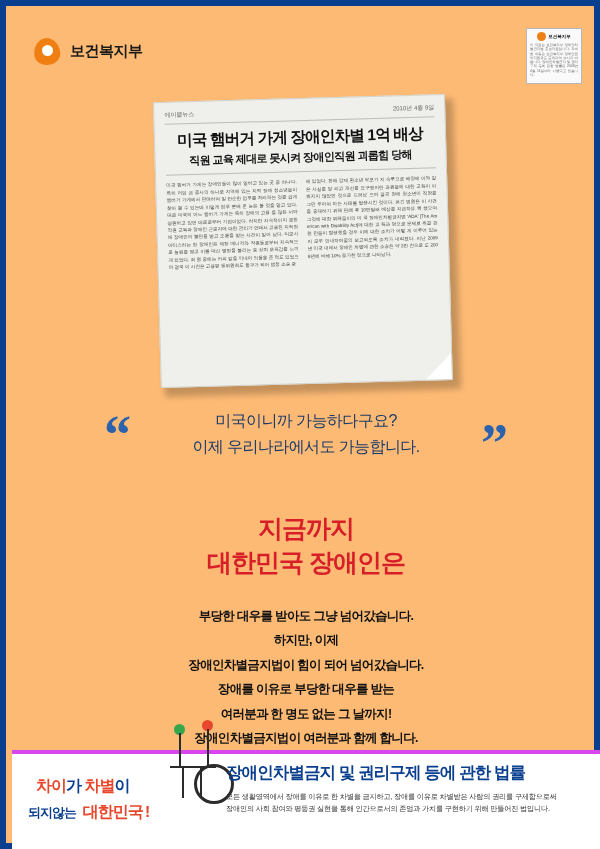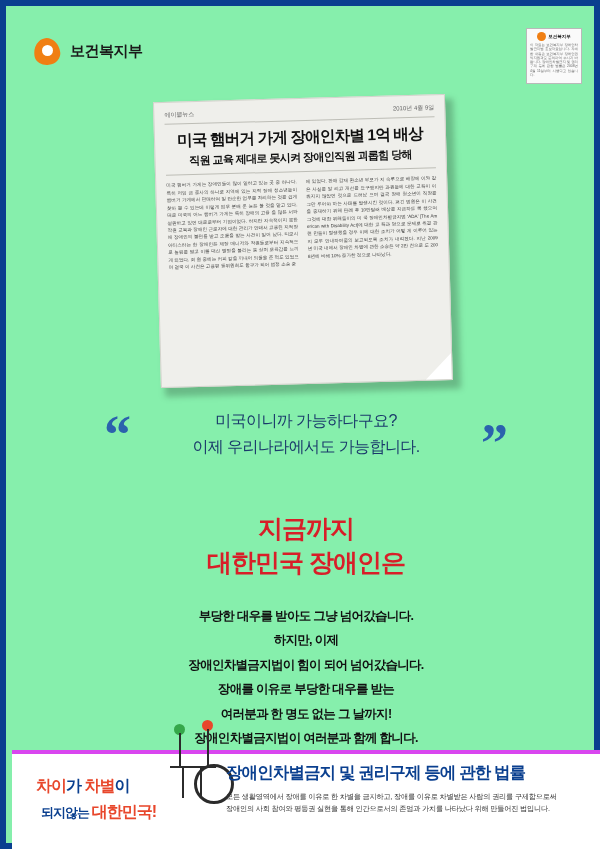--- a/index.html
+++ b/index.html
@@ -8,21 +8,21 @@
     background:#ffffff;
     font-family:"Liberation Sans","DejaVu Sans",sans-serif;
     color:#1b1b1b;
     overflow:hidden;
     position:relative;
   }
   .page{
     position:absolute;left:0;top:0;width:600px;height:849px;
     box-sizing:border-box;
     border:6px solid #0a3f8f;
-    background:#86efac;
+    background:#fdba74;
   }
   .inner{
     position:absolute;left:6px;top:6px;width:588px;height:837px;
   }
 
   
   .header{
     position:absolute;left:0;top:0;width:588px;height:78px;
   }
   .logo{
@@ -137,22 +137,22 @@
   }
   .foot-left{
     position:absolute;left:14px;top:14px;width:180px;height:70px;
   }
   .slogan1{
     position:absolute;left:10px;top:8px;font-size:16px;font-weight:bold;
     color:#0a3f8f;letter-spacing:-1px;
   }
   .slogan1 .hl{color:#e8472c;}
   .slogan2{
-    position:absolute;left:15px;top:34px;font-size:13px;font-weight:bold;
-    color:#0a3f8f;letter-spacing:-1px;
+    position:absolute;left:2px;top:34px;font-size:13px;font-weight:bold;
+    color:#0a3f8f;letter-spacing:-1px;font-family:Liberation Mono, monospace;
   }
   .slogan2 .hl{color:#e8472c;font-size:16px;}
   .figure{
     position:absolute;left:140px;top:-50px;width:70px;height:90px;
   }
   .fig-head-a{position:absolute;left:8px;top:6px;width:11px;height:11px;border-radius:50%;background:#35a74a;}
   .fig-head-b{position:absolute;left:36px;top:2px;width:11px;height:11px;border-radius:50%;background:#e8472c;}
   .fig-stem-a{position:absolute;left:12.5px;top:15px;width:2px;height:34px;background:#2b2b2b;}
   .fig-stem-b{position:absolute;left:40.5px;top:11px;width:2px;height:38px;background:#2b2b2b;}
   .fig-bar{position:absolute;left:4px;top:48px;width:46px;height:2px;background:#2b2b2b;}
@@ -245,18 +245,18 @@
           <span class="fig-stem-b"></span>
           <span class="fig-bar"></span>
           <span class="fig-leg-a"></span>
           <span class="fig-leg-b"></span>
           <span class="fig-ring"></span>
         </div>
       </div>
       <div class="foot-right">
         <div class="law-title">장애인차별금지 및 권리구제 등에 관한 법률</div>
         <div class="law-desc">모든 생활영역에서 장애를 이유로 한 차별을 금지하고, 장애를 이유로 차별받은 사람의 권리를 구제함으로써</div>
-        <div class="law-desc">장애인의 사회 참여와 평등권 실현을 통해 인간으로서의 존엄과 가치를 나타났다 위해 만들어진 법입니다.</div>
+        <div class="law-desc">장애인의 사회 참여와 평등권 실현을 통해 인간으로서의 존엄과 가치를 구현하기 위해 만들어진 법입니다.</div>
       </div>
     </div>
 
   </div>
 </div>
 
 </body></html>

